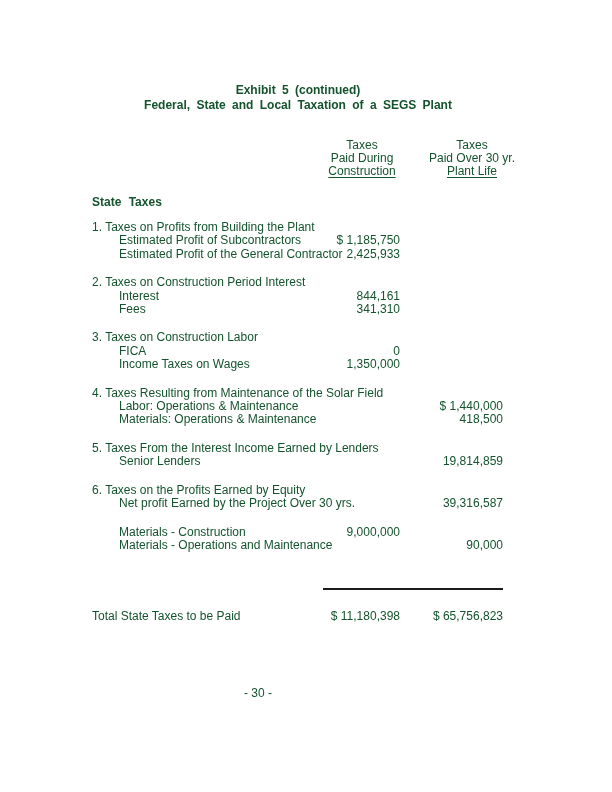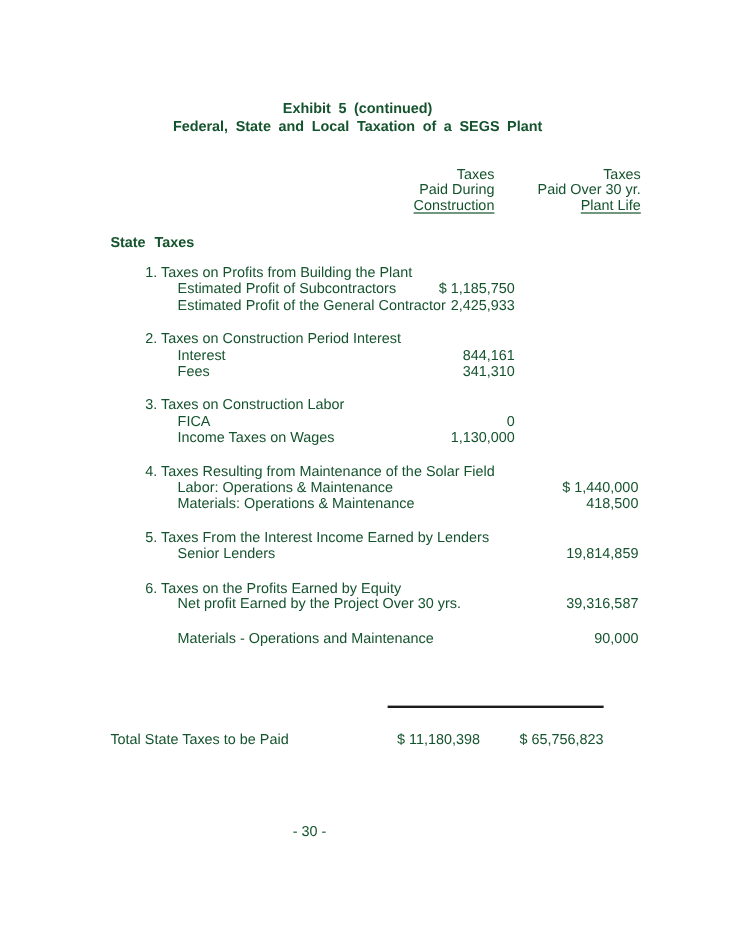--- a/index.html
+++ b/index.html
@@ -8,33 +8,32 @@
     background: #ffffff; overflow: hidden;
     font-family: Liberation Sans, sans-serif;
     font-size: 12px; color: #14532d;
   }
   .title {
     position: absolute; top: 83px; left: 0; width: 596px;
     text-align: center; font-weight: bold; line-height: 14.6px;
     word-spacing: 3px;
   }
   .colhead {
-    position: absolute; top: 139px; text-align: right; line-height: 13.2px;
+    position: absolute; top: 139px; text-align: center; line-height: 13.2px;
   }
   .colhead-1 { left: 312px; width: 100px; }
   .colhead-2 { left: 410px; width: 124px; }
   .colhead .u { text-decoration: underline; text-underline-offset: 2px; }
   .state-heading {
     position: absolute; top: 195px; left: 92px;
     font-weight: bold; word-spacing: 4px;
   }
   .rows {
     position: absolute; top: 221px; left: 92px; width: 420px;
     line-height: 13.4px;
-    margin-left: 29px;
   }
   .section { margin-bottom: 15px; }
   .line { position: relative; white-space: nowrap; }
   .ind { padding-left: 27px; display: inline-block; }
   .amt { position: absolute; top: 0; text-align: right; }
   .amt1 { left: 216px; width: 92px; }
   .amt2 { left: 319px; width: 92px; }
   .rule {
     position: absolute; left: 323px; top: 588px; width: 180px; height: 2px;
     background: #1c1c1c;
@@ -98,21 +97,21 @@
     </div>
 
     <div class="section">
       <div class="line">3. Taxes on Construction Labor</div>
       <div class="line">
         <span class="ind">FICA</span>
         <span class="amt amt1">0</span>
       </div>
       <div class="line">
         <span class="ind">Income Taxes on Wages</span>
-        <span class="amt amt1">1,130,000</span>
+        <span class="amt amt1">1,350,000</span>
       </div>
     </div>
 
     <div class="section">
       <div class="line">4. Taxes Resulting from Maintenance of the Solar Field</div>
       <div class="line">
         <span class="ind">Labor: Operations &amp; Maintenance</span>
         <span class="amt amt2">$ 1,440,000</span>
       </div>
       <div class="line">
@@ -132,20 +131,24 @@
     <div class="section">
       <div class="line">6. Taxes on the Profits Earned by Equity</div>
       <div class="line">
         <span class="ind">Net profit Earned by the Project Over 30 yrs.</span>
         <span class="amt amt2">39,316,587</span>
       </div>
     </div>
 
     <div class="section">
       <div class="line">
+        <span class="ind">Materials - Construction</span>
+        <span class="amt amt1">9,000,000</span>
+      </div>
+      <div class="line">
         <span class="ind">Materials - Operations and Maintenance</span>
         <span class="amt amt2">90,000</span>
       </div>
     </div>
 
   </div>
 
   <div class="rule"></div>
 
   <div class="total-line">

